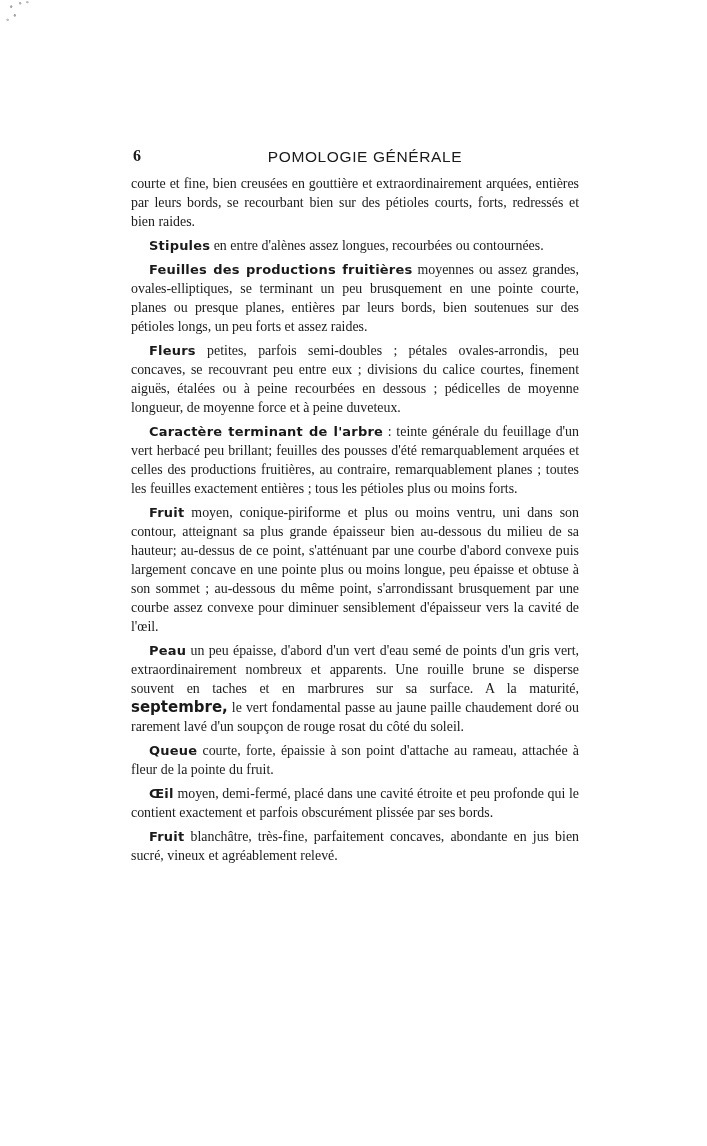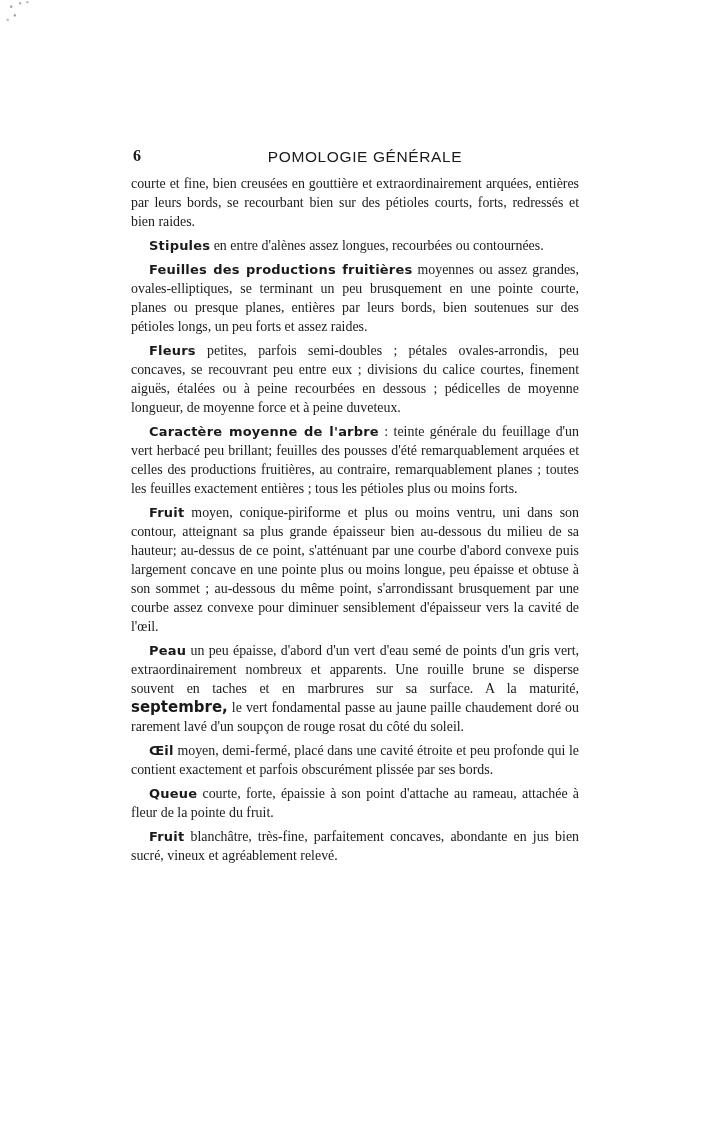--- a/index.html
+++ b/index.html
@@ -104,35 +104,35 @@
 
   <p class="para">
     <span class="lead">Feuilles des productions fruitières</span><span> moyennes ou assez grandes, ovales-elliptiques, se terminant un peu brusquement en une pointe courte, planes ou presque planes, entières par leurs bords, bien soutenues sur des pétioles longs, un peu forts et assez raides.</span>
   </p>
 
   <p class="para">
     <span class="lead">Fleurs</span><span> petites, parfois semi-doubles ; pétales ovales-arrondis, peu concaves, se recouvrant peu entre eux ; divisions du calice courtes, finement aiguës, étalées ou à peine recourbées en dessous ; pédicelles de moyenne longueur, de moyenne force et à peine duveteux.</span>
   </p>
 
   <p class="para">
-    <span class="lead">Caractère moyenne de l'arbre</span><span> : teinte générale du feuillage d'un vert herbacé peu brillant; feuilles des pousses d'été remarquablement arquées et celles des productions fruitières, au contraire, remarquablement planes ; toutes les feuilles exactement entières ; tous les pétioles plus ou moins forts.</span>
+    <span class="lead">Caractère terminant de l'arbre</span><span> : teinte générale du feuillage d'un vert herbacé peu brillant; feuilles des pousses d'été remarquablement arquées et celles des productions fruitières, au contraire, remarquablement planes ; toutes les feuilles exactement entières ; tous les pétioles plus ou moins forts.</span>
   </p>
 
   <p class="para">
     <span class="lead">Fruit</span><span> moyen, conique-piriforme et plus ou moins ventru, uni dans son contour, atteignant sa plus grande épaisseur bien au-dessous du milieu de sa hauteur; au-dessus de ce point, s'atténuant par une courbe d'abord convexe puis largement concave en une pointe plus ou moins longue, peu épaisse et obtuse à son sommet ; au-dessous du même point, s'arrondissant brusquement par une courbe assez convexe pour diminuer sensiblement d'épaisseur vers la cavité de l'œil.</span>
   </p>
 
   <p class="para">
     <span class="lead">Peau</span><span> un peu épaisse, d'abord d'un vert d'eau semé de points d'un gris vert, extraordinairement nombreux et apparents. Une rouille brune se disperse souvent en taches et en marbrures sur sa surface. A la maturité, </span><span class="inline-bold">septembre,</span><span> le vert fondamental passe au jaune paille chaudement doré ou rarement lavé d'un soupçon de rouge rosat du côté du soleil.</span>
   </p>
 
   <p class="para">
-    <span class="lead">Œil</span><span> moyen, demi-fermé, placé dans une cavité étroite et peu profonde qui le contient exactement et parfois obscurément plissée par ses bords.</span>
+    <span class="lead">Queue</span><span> courte, forte, épaissie à son point d'attache au rameau, attachée à fleur de la pointe du fruit.</span>
   </p>
 
   <p class="para">
-    <span class="lead">Queue</span><span> courte, forte, épaissie à son point d'attache au rameau, attachée à fleur de la pointe du fruit.</span>
+    <span class="lead">Œil</span><span> moyen, demi-fermé, placé dans une cavité étroite et peu profonde qui le contient exactement et parfois obscurément plissée par ses bords.</span>
   </p>
 
   <p class="para">
     <span class="lead">Fruit</span><span> blanchâtre, très-fine, parfaitement concaves, abondante en jus bien sucré, vineux et agréablement relevé.</span>
   </p>
 </div>
 
 </body></html>

